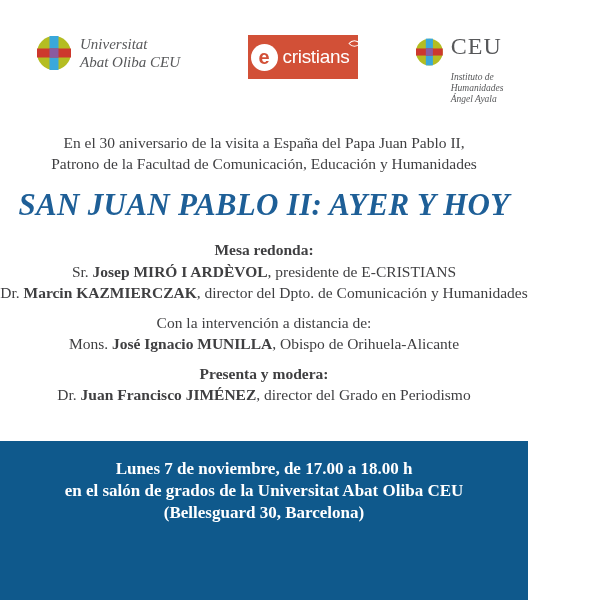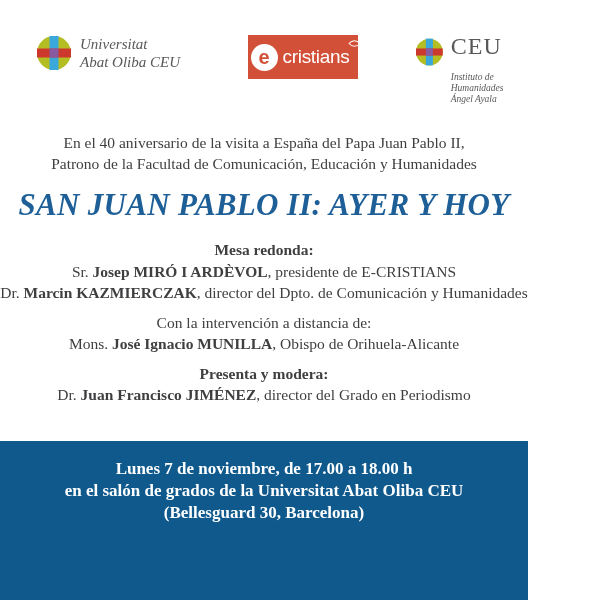--- a/index.html
+++ b/index.html
@@ -132,21 +132,21 @@
     <div>
       <div class="ceu-acronym">CEU</div>
       <div class="ceu-sub">
         <div>Instituto de Humanidades</div>
         <div>Ángel Ayala</div>
       </div>
     </div>
   </div>
 
   <div class="intro">
-    <div>En el 40 aniversario de la visita a España del Papa Juan Pablo II,</div>
+    <div>En el 30 aniversario de la visita a España del Papa Juan Pablo II,</div>
     <div>Patrono de la Facultad de Comunicación, Educación y Humanidades</div>
   </div>
 
   <div class="title">SAN JUAN PABLO II: AYER Y HOY</div>
 
   <div class="program">
     <div class="block">
       <p class="bold">Mesa redonda:</p>
       <p><span>Sr. </span><strong>Josep MIRÓ I ARDÈVOL</strong><span>, presidente de E-CRISTIANS</span></p>
       <p><span>Dr. </span><strong>Marcin KAZMIERCZAK</strong><span>, director del Dpto. de Comunicación y Humanidades</span></p>

